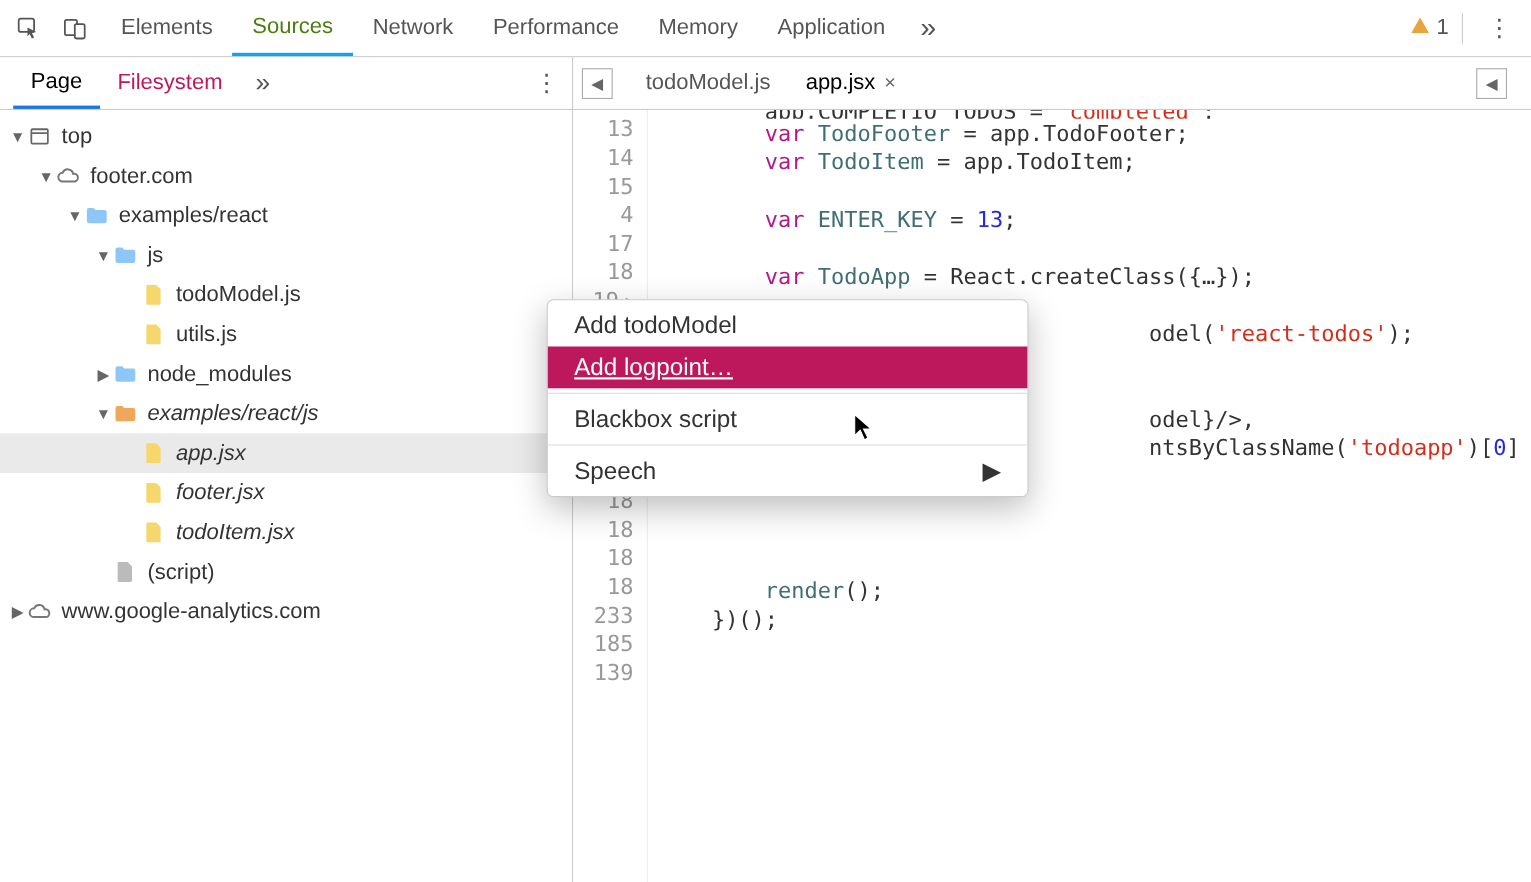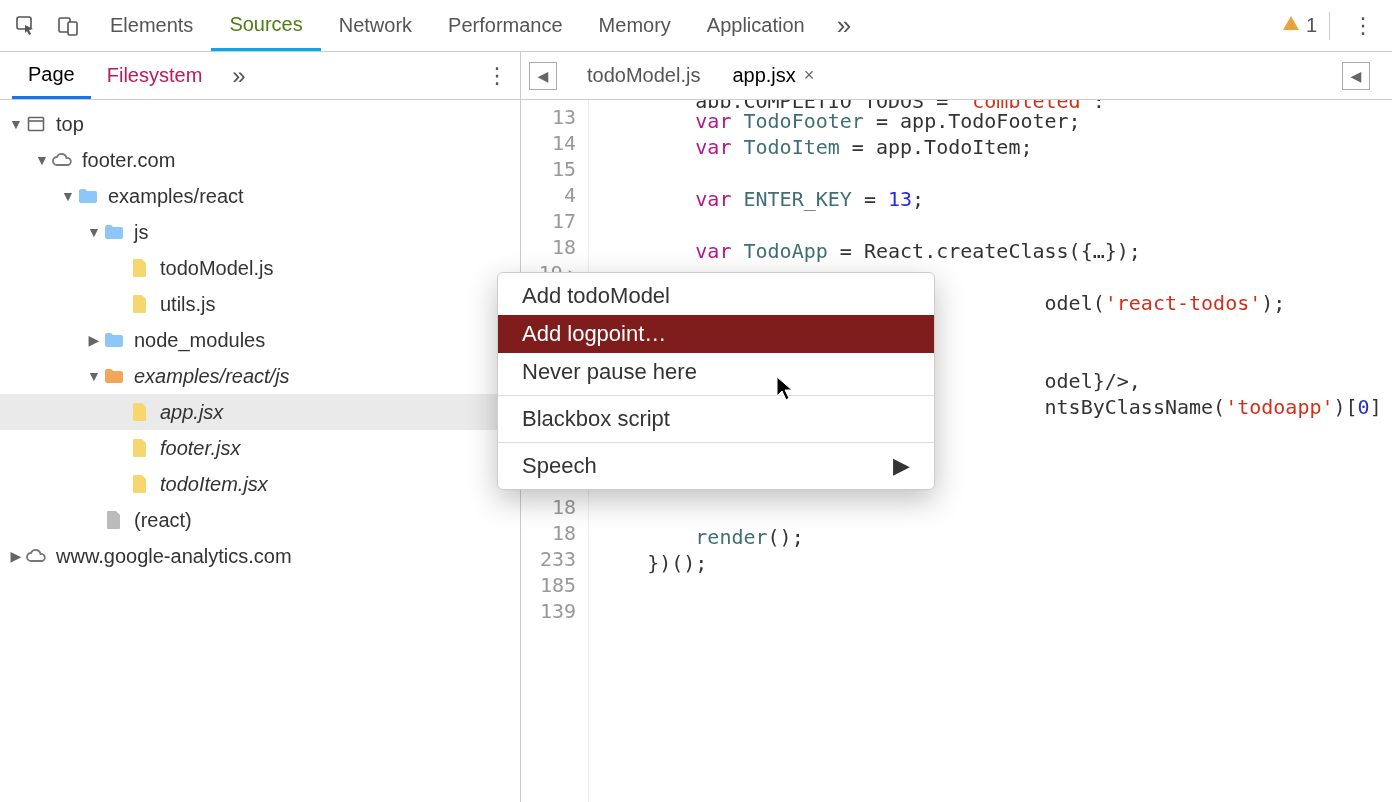--- a/index.html
+++ b/index.html
@@ -246,22 +246,23 @@
   padding: 4px 0;
   font-size: 22px;
 }
 .ctx .item {
   padding: 6px 24px;
   display: flex;
   align-items: center;
   justify-content: space-between;
 }
 .ctx .item.hl {
-  background: #7f1d1d;
+  background: #be185d;
   color: #fff;
+  text-decoration: underline;
 }
 .ctx hr {
   border: none;
   border-top: 1px solid #ddd;
   margin: 4px 0;
 }
 
 
 .cursor {
   position: absolute;
@@ -420,21 +421,21 @@
           </span>
           <span class="lbl ital">todoItem.jsx</span>
         </div>
         <div class="tree-row" style="padding-left: 86px;">
           <span class="disc"></span>
           <span class="ico">
             <svg width="16" height="20" viewBox="0 0 16 20">
               <path d="M2 1h8l4 4v13a1 1 0 01-1 1H2a1 1 0 01-1-1V2a1 1 0 011-1z" fill="#bbb"></path>
             </svg>
           </span>
-          <span class="lbl">(react)</span>
+          <span class="lbl">(script)</span>
         </div>
         <div class="tree-row" style="padding-left: 8px;">
           <span class="disc">▶</span>
           <span class="ico">
             <svg width="22" height="18" viewBox="0 0 22 18">
               <path d="M6 14a4 4 0 010-8 5 5 0 019.5 1A3.5 3.5 0 0117 14H6z" fill="none" stroke="#777" stroke-width="1.8"></path>
             </svg>
           </span>
           <span class="lbl">www.google-analytics.com</span>
         </div>
@@ -526,23 +527,20 @@
   </div>
 </div>
 
 <div class="ctx" id="ctx">
     <div class="item">
       <span>Add todoModel</span>
     </div>
     <div class="item hl">
       <span>Add logpoint…</span>
     </div>
-    <div class="item">
-      <span>Never pause here</span>
-    </div>
     <hr>
     <div class="item">
       <span>Blackbox script</span>
     </div>
     <hr>
     <div class="item">
       <span>Speech</span>
       <span>▶</span>
     </div>
   </div>

